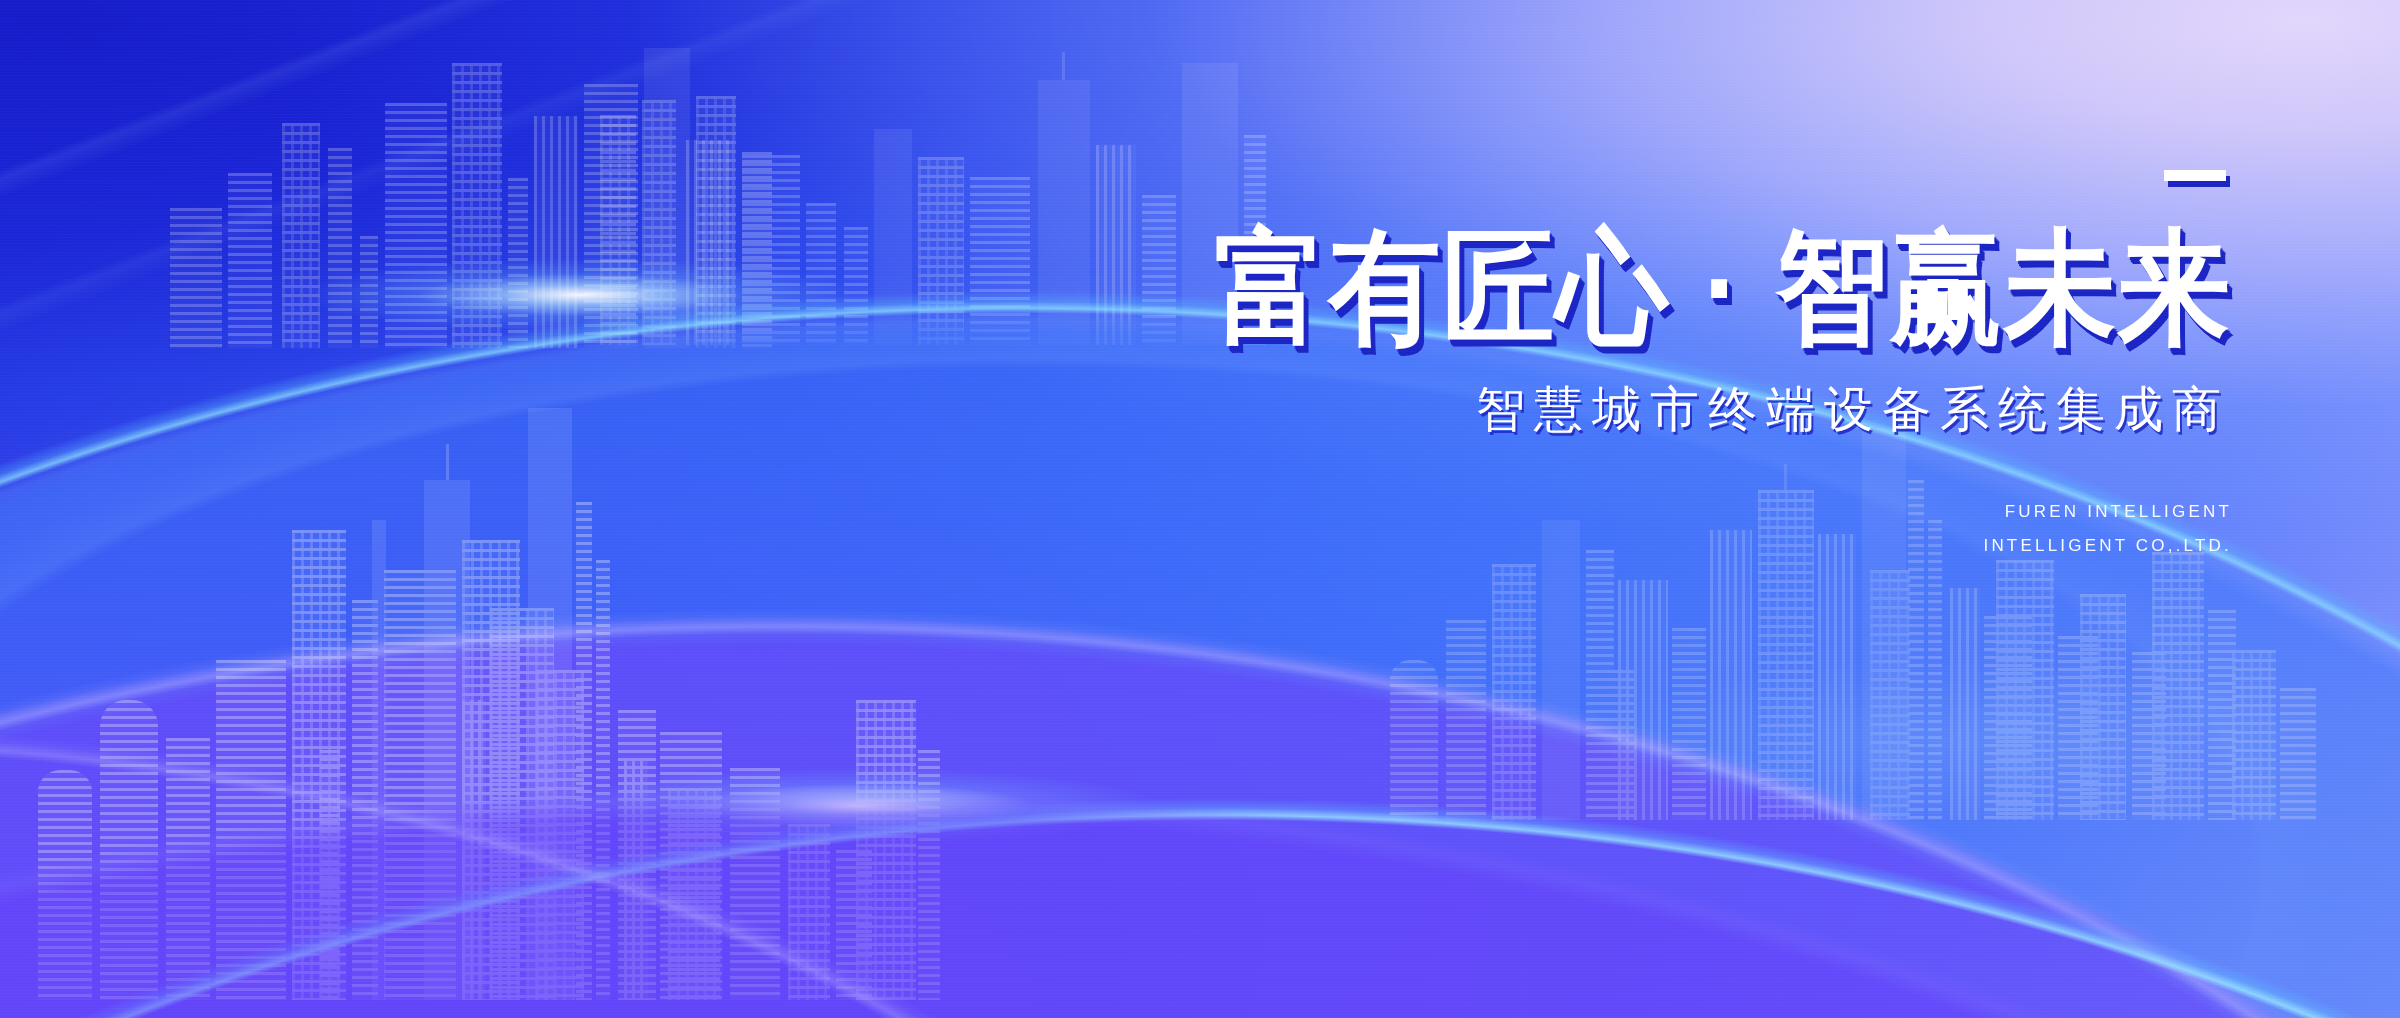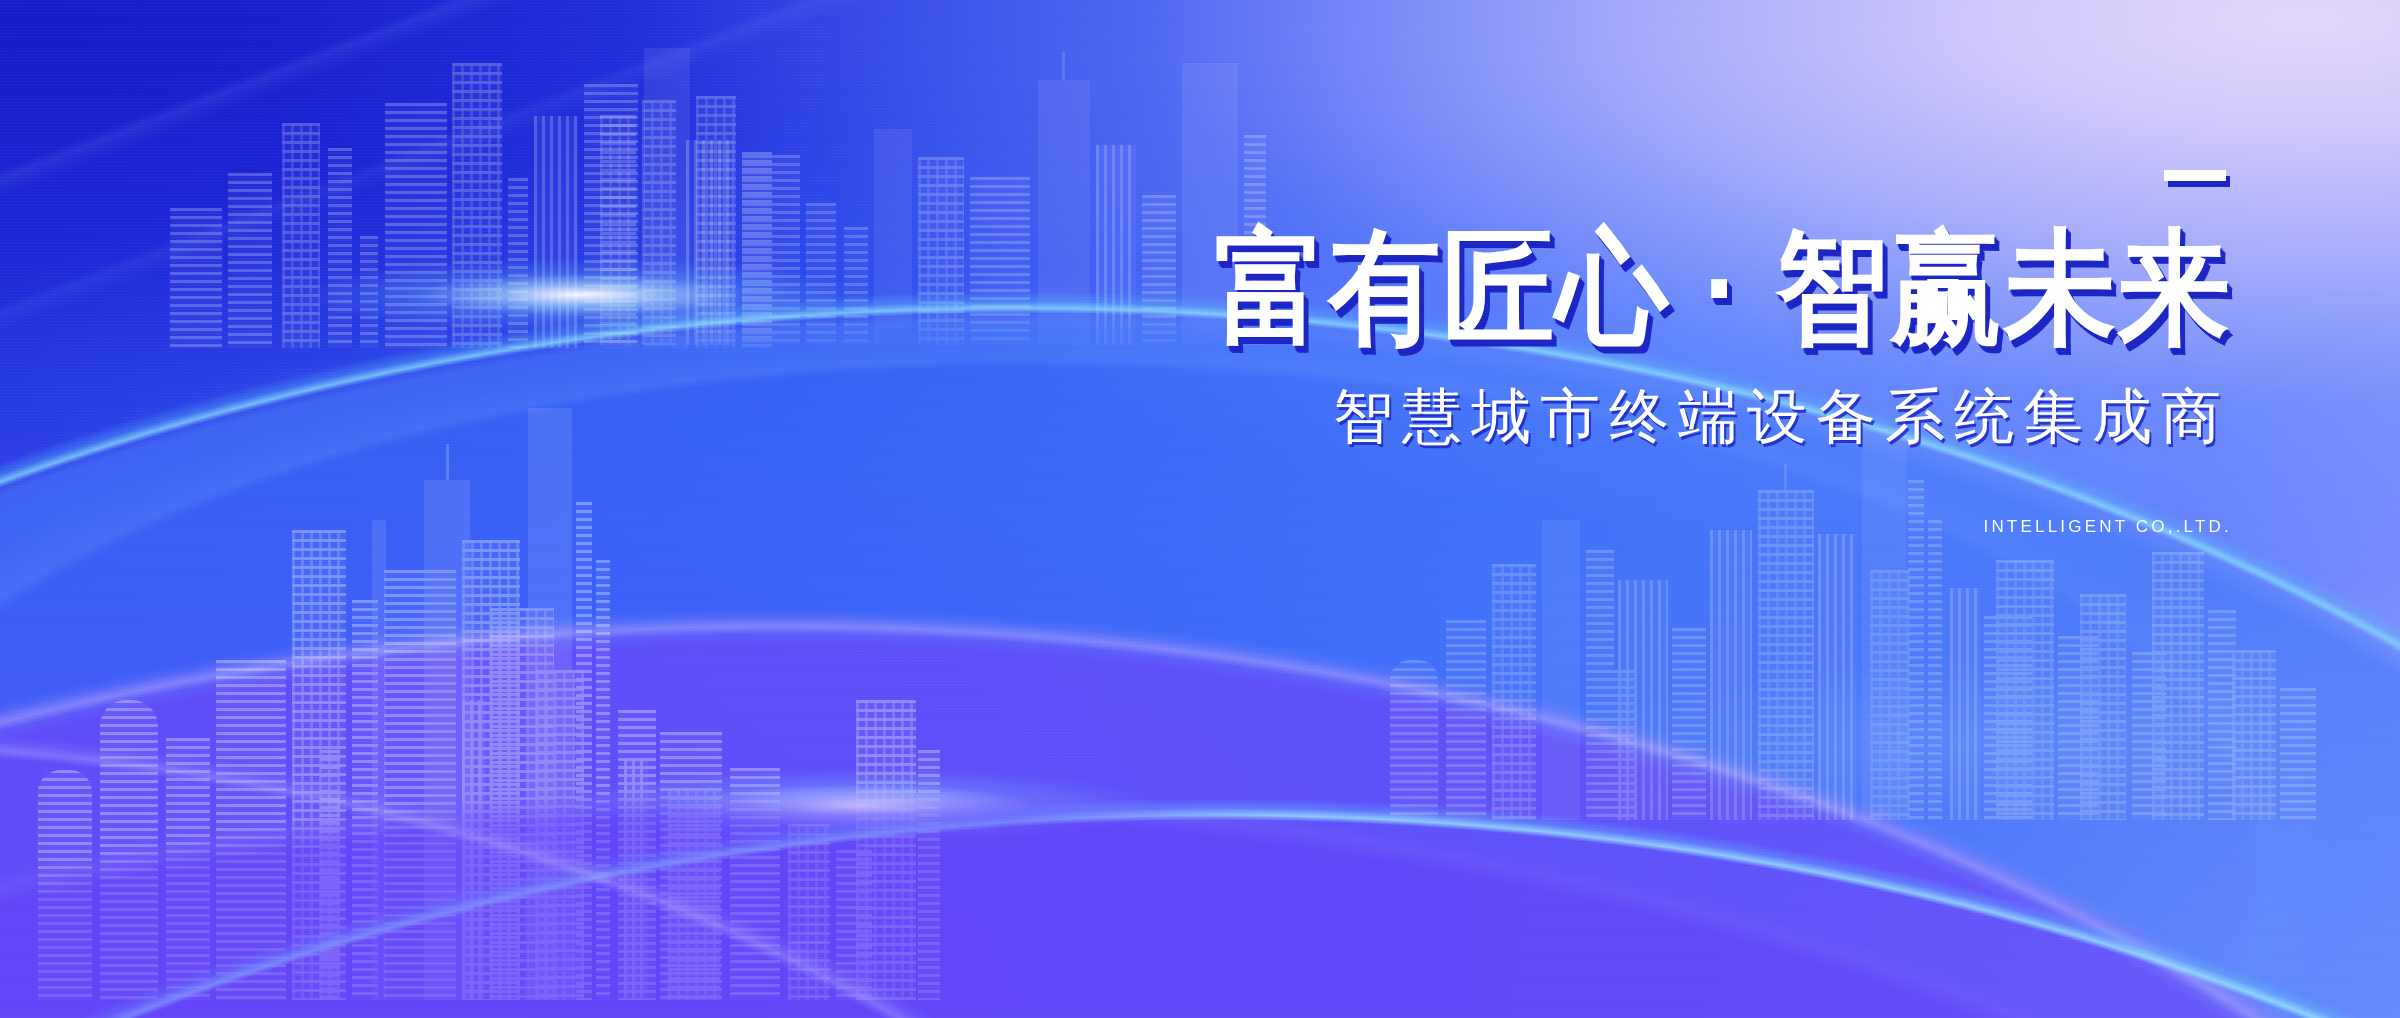--- a/index.html
+++ b/index.html
@@ -67,21 +67,21 @@
     text-shadow:
        5px 7px 0 #1b24c4,
        4px 6px 0 #1b24c4,
        3px 5px 0 #1b24c4,
        2px 3px 0 #1f2fd2;
     transform:scaleY(1.12);
     transform-origin:right center;
   }
   #subtitle{
     margin-top:30px;
-    font-size:60px;
+    font-size:49px;
     font-weight:400;
     color:#ffffff;
     letter-spacing:9px;
     white-space:nowrap;
     text-shadow:2px 3px 0 rgba(27,36,196,.85);
     padding-right:2px;
   }
   #company{
     margin-top:52px;
     color:#ffffff;
@@ -242,19 +242,20 @@
 
     <div>
       <span id="dash"></span>
     </div>
 
     <div id="headline">富有匠心 · 智赢未来</div>
 
     <div id="subtitle">智慧城市终端设备系统集成商</div>
 
     <div id="company">
+      <div>FUREN INTELLIGENT</div>
       <div>INTELLIGENT CO,.LTD.</div>
     </div>
 
   </div>
 
   <div class="noise"></div>
 </div>
 
 </body></html>

